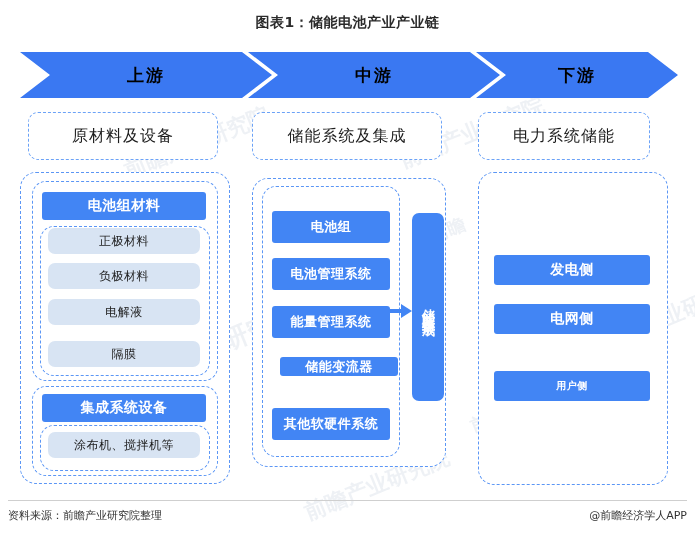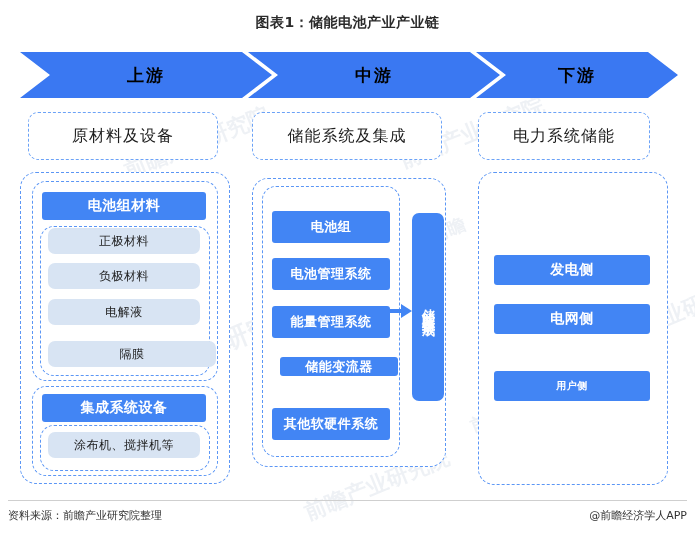--- a/index.html
+++ b/index.html
@@ -134,21 +134,21 @@
   }
 
   
   .u-h1 { top: 192px; left: 42px; width: 164px; height: 28px; font-size: 14px; }
   .u-h2 { top: 394px; left: 42px; width: 164px; height: 28px; font-size: 14px; }
 
   
   .u-i1 { top: 228px; left: 48px; width: 152px; height: 26px; border-radius: 7px; }
   .u-i2 { top: 263px; left: 48px; width: 152px; height: 26px; }
   .u-i3 { top: 299px; left: 48px; width: 152px; height: 26px; }
-  .u-i4 { top: 341px; left: 48px; width: 168px; height: 26px; }
+  .u-i4 { top: 341px; left: 48px; width: 152px; height: 26px; }
   .u-i5 { top: 432px; left: 48px; width: 152px; height: 26px; }
 
   
   .m-i1 { top: 211px; left: 272px; width: 118px; height: 32px; }
   .m-i2 { top: 258px; left: 272px; width: 118px; height: 32px; }
   .m-i3 { top: 306px; left: 272px; width: 118px; height: 32px; }
   .m-i4 { top: 357px; left: 280px; width: 118px; height: 19px; }
   .m-i5 { top: 408px; left: 272px; width: 118px; height: 32px; }
 
   

